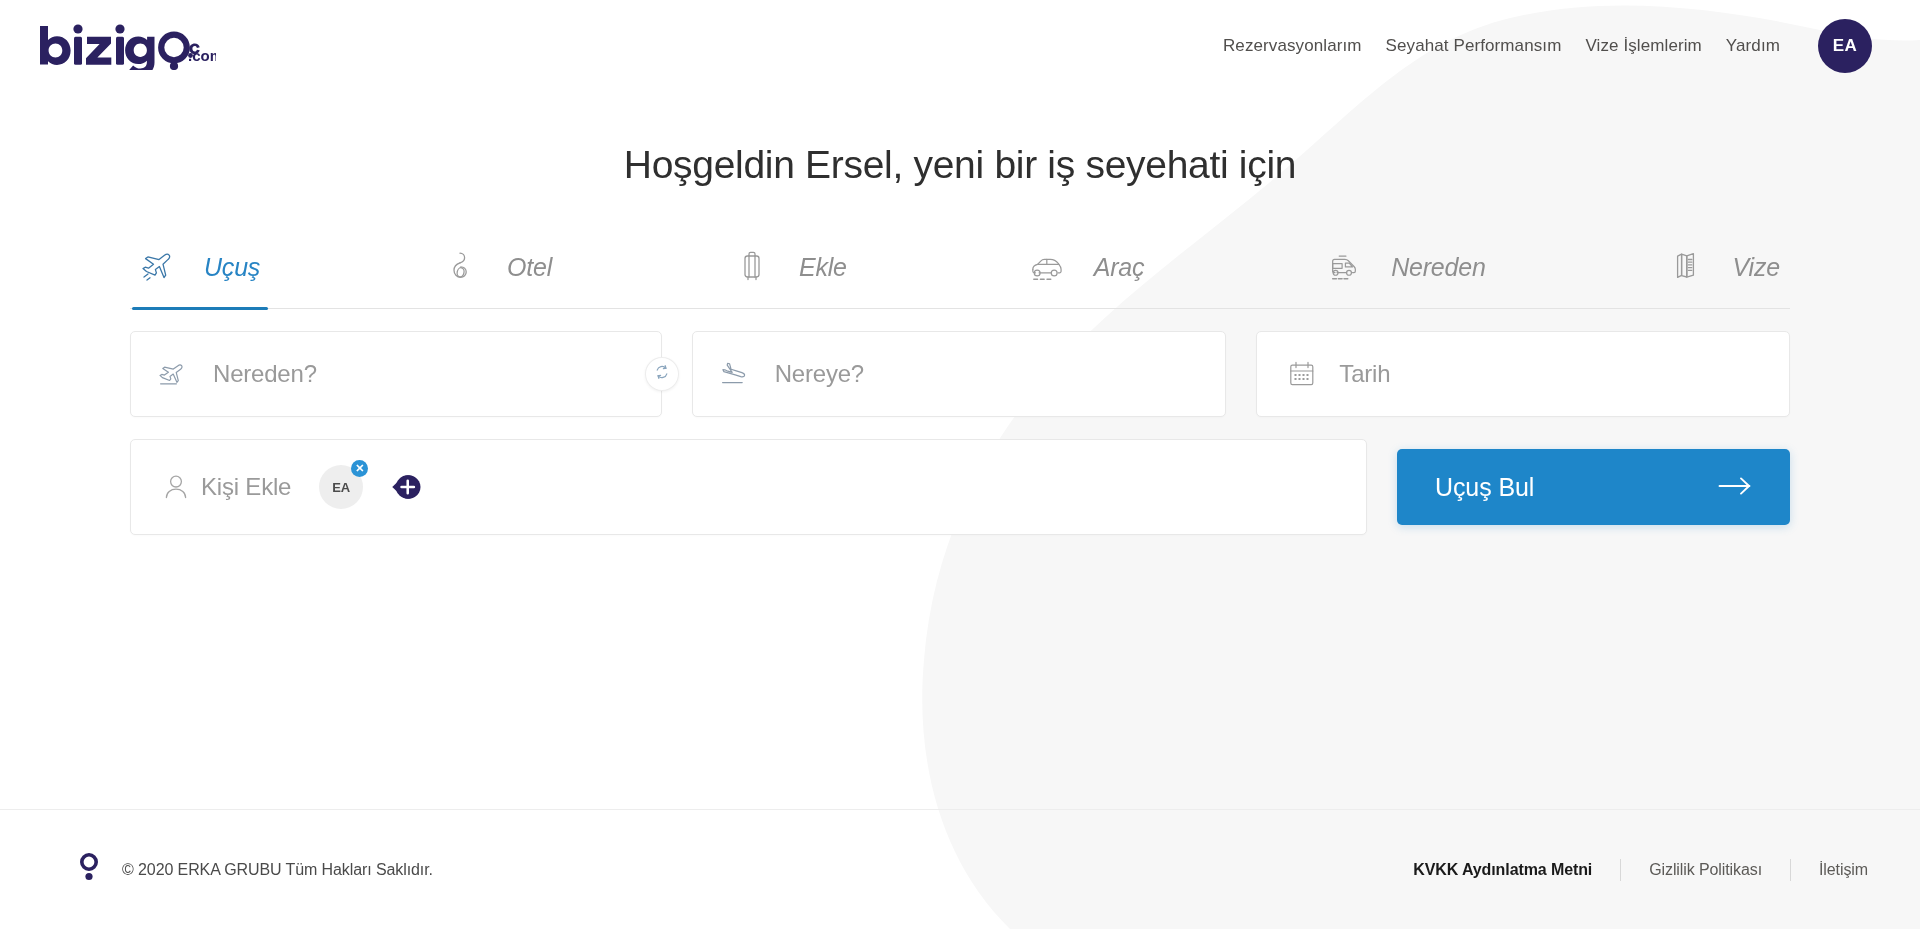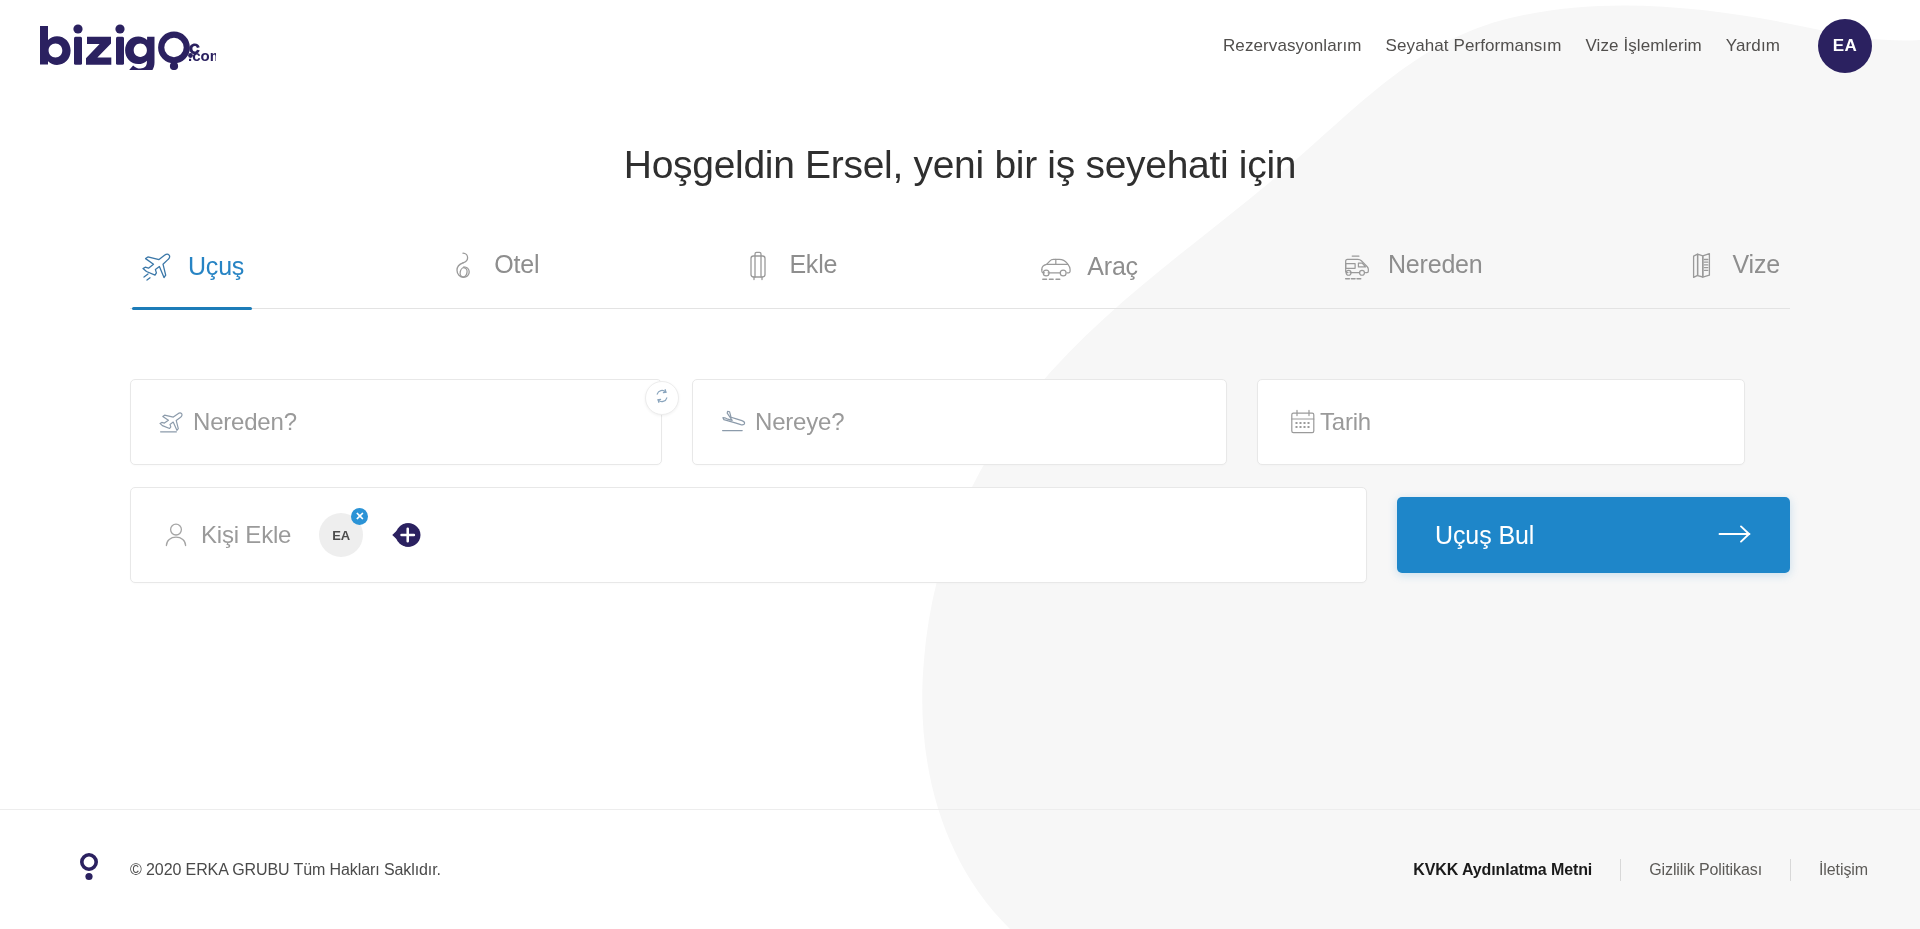--- a/index.html
+++ b/index.html
@@ -120,27 +120,28 @@
     display: flex;
     align-items: flex-end;
     justify-content: space-between;
     border-bottom: 1px solid #e3e3e3;
     position: relative;
     padding: 0 6px;
   }
 
   .tab {
     display: flex;
-    align-items: flex-start;
-    gap: 14px;
+    align-items: flex-end;
+    gap: 30px;
     padding: 0 4px 26px 4px;
     cursor: pointer;
     position: relative;
     color: #8e8e8e;
     flex: 0 0 auto;
+    font-style: italic;
   }
 
   .tab .tab-label { font-size: 25px; letter-spacing: -.2px; }
 
   .tab.active { color: #2784c4; }
   .tab.active .tab-underline {
     position: absolute;
     left: -4px;
     right: -4px;
     bottom: -2px;
@@ -191,28 +192,28 @@
   }
 
   .field {
     background: #ffffff;
     border: 1px solid #e8e8e8;
     border-radius: 5px;
     height: 86px;
     display: flex;
     align-items: center;
     padding: 0 28px;
+    gap: 20px;
     cursor: text;
     box-shadow: 0 1px 2px rgba(0,0,0,.02);
-    margin-top: 48px;
   }
 
   .field-origin { width: 532px; }
   .field-dest   { width: 535px; margin-left: 30px; }
-  .field-date   { width: 488px; margin-left: 30px; }
+  .field-date   { width: 534px; margin-left: 30px; }
 
   .field-icon { flex: 0 0 auto; display: flex; align-items: center; justify-content: center; width: 34px; }
   .field-placeholder {
     font-size: 24px;
     color: #9a9a9a;
     letter-spacing: -.2px;
   }
 
   .swap-btn {
     width: 34px;
@@ -328,21 +329,21 @@
     display: flex;
     align-items: center;
     padding: 0 52px 0 78px;
     position: relative;
     z-index: 2;
   }
 
   .copyright {
     display: flex;
     align-items: center;
-    gap: 30px;
+    gap: 22px;
   }
   .copyright-text { font-size: 16px; color: #4a4a4a; letter-spacing: -.1px; }
 
   .footer-links {
     margin-left: auto;
     display: flex;
     align-items: center;
     gap: 8px;
   }
   .footer-link { font-size: 16px; color: #5c5a57; cursor: pointer; padding: 0 20px; letter-spacing: -.1px; }

